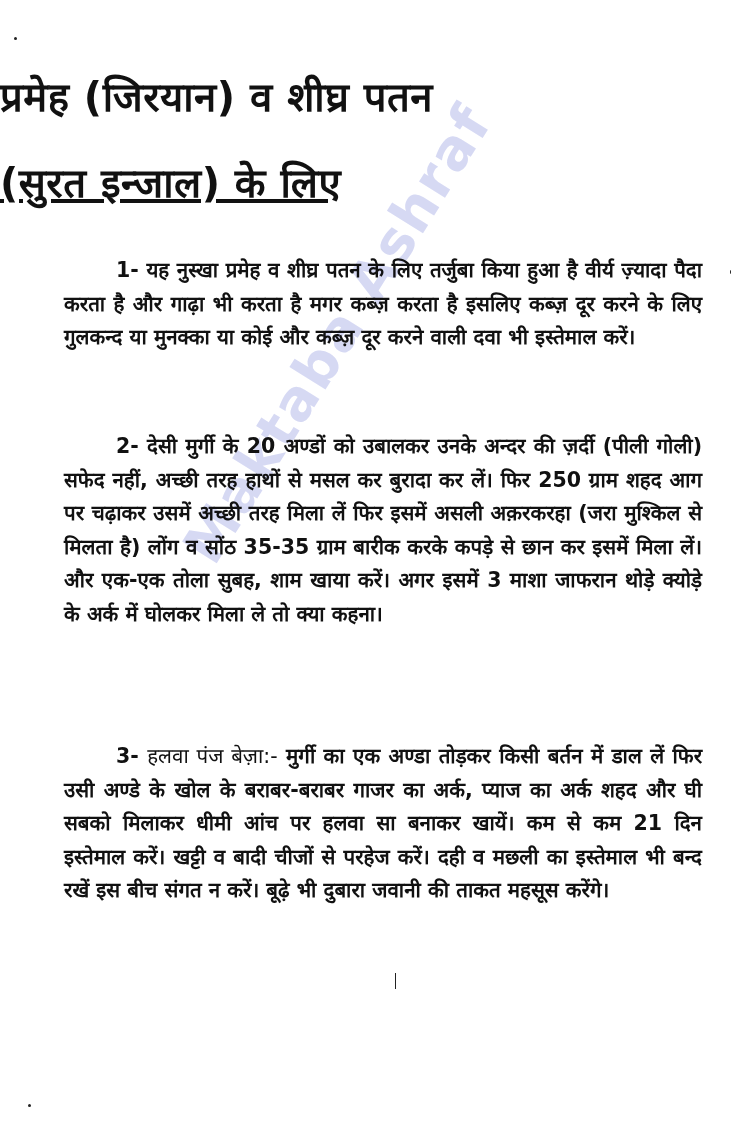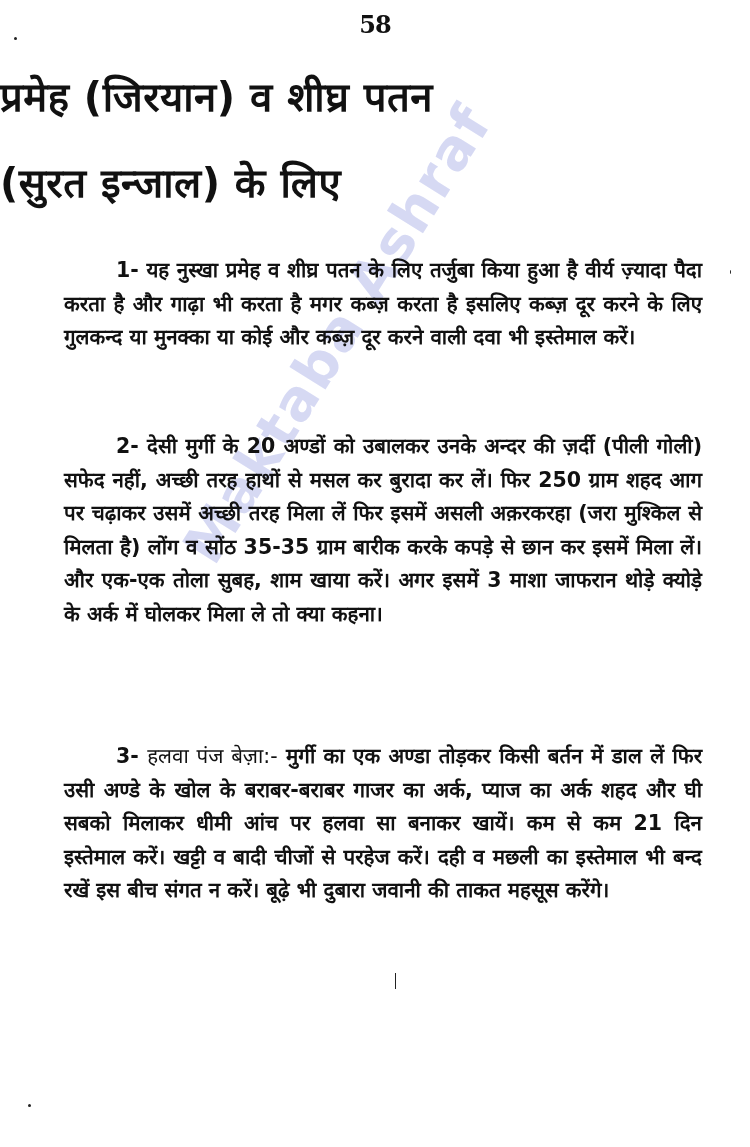--- a/index.html
+++ b/index.html
@@ -37,21 +37,21 @@
     left: 0;
     width: 750px;
     text-align: left;
     font-weight: bold;
     font-size: 40px;
     line-height: 50px;
     letter-spacing: 0.5px;
     white-space: nowrap;
   }
   .title-1 { top: 72px; }
-  .title-2 { top: 158px; }
+  .title-2 { top: 158px; text-decoration: underline; }
 
   .body {
     position: absolute;
     left: 50px;
     width: 666px;
     font-size: 20.5px;
     font-weight: bold;
     line-height: 33.5px;
     text-align: justify;
     text-align-last: left;
@@ -88,21 +88,20 @@
     border-radius: 50%;
   }
 </style>
 </head>
 <body>
 
 <div class="page">
 
   <div class="watermark">Maktaba Ashraf</div>
 
-  <div class="page-number">58</div>
 
   <div class="title title-1">प्रमेह (जिरयान) व शीघ्र पतन</div>
   <div class="title title-2">(सुरत इन्जाल) के लिए</div>
 
   <div class="body para-1">
     <p class="para">
       <span>1-</span>
       <span>यह नुस्खा प्रमेह व शीघ्र पतन के लिए तर्जुबा किया हुआ है वीर्य ज़्यादा पैदा करता है और गाढ़ा भी करता है मगर कब्ज़ करता है इसलिए कब्ज़ दूर करने के लिए गुलकन्द या मुनक्का या कोई और कब्ज़ दूर करने वाली दवा भी इस्तेमाल करें।</span>
     </p>
   </div>

